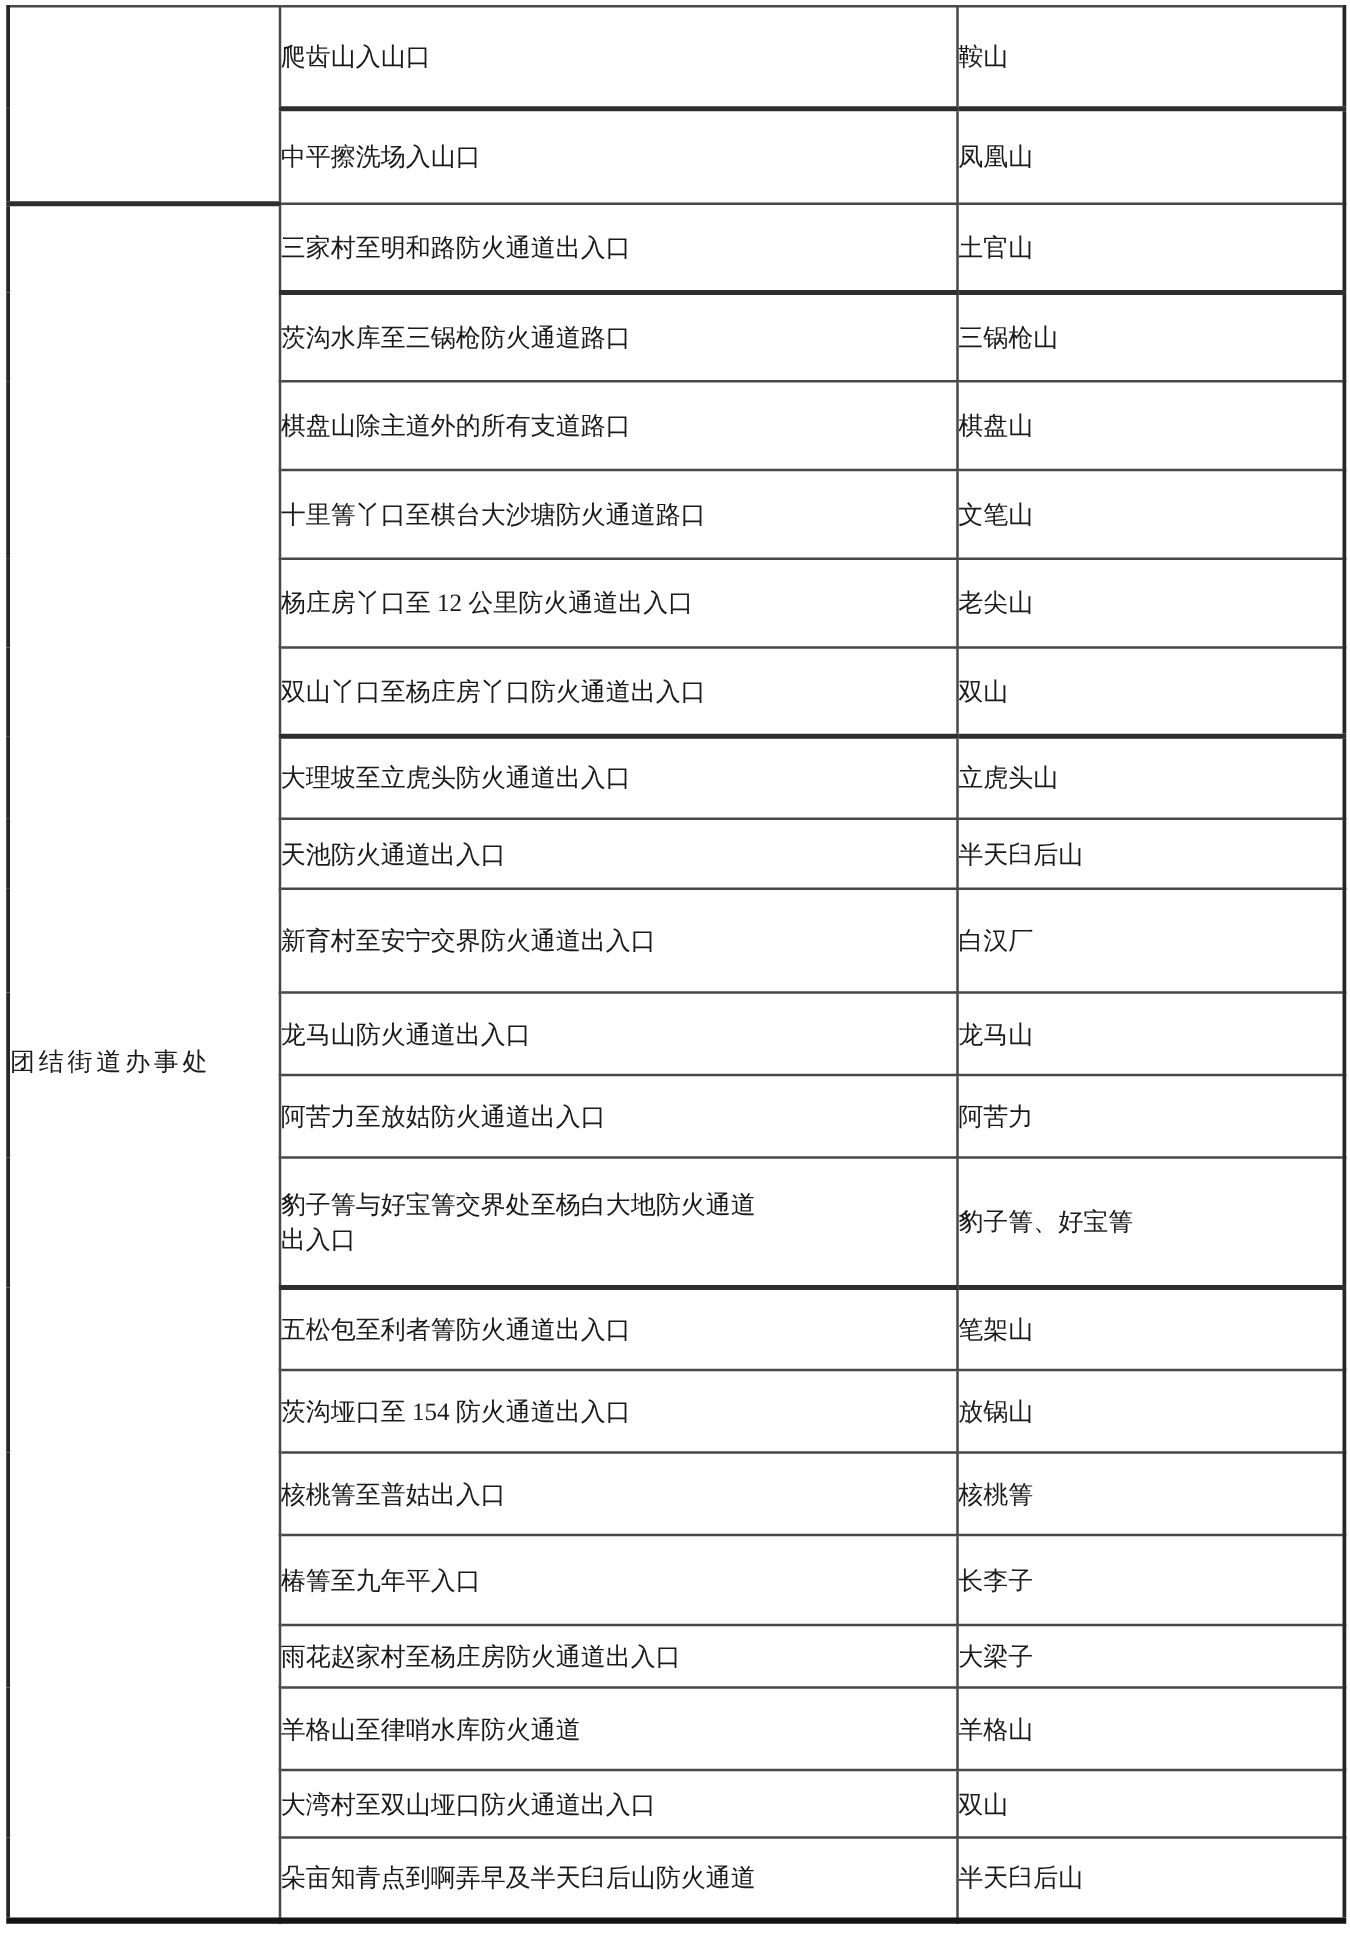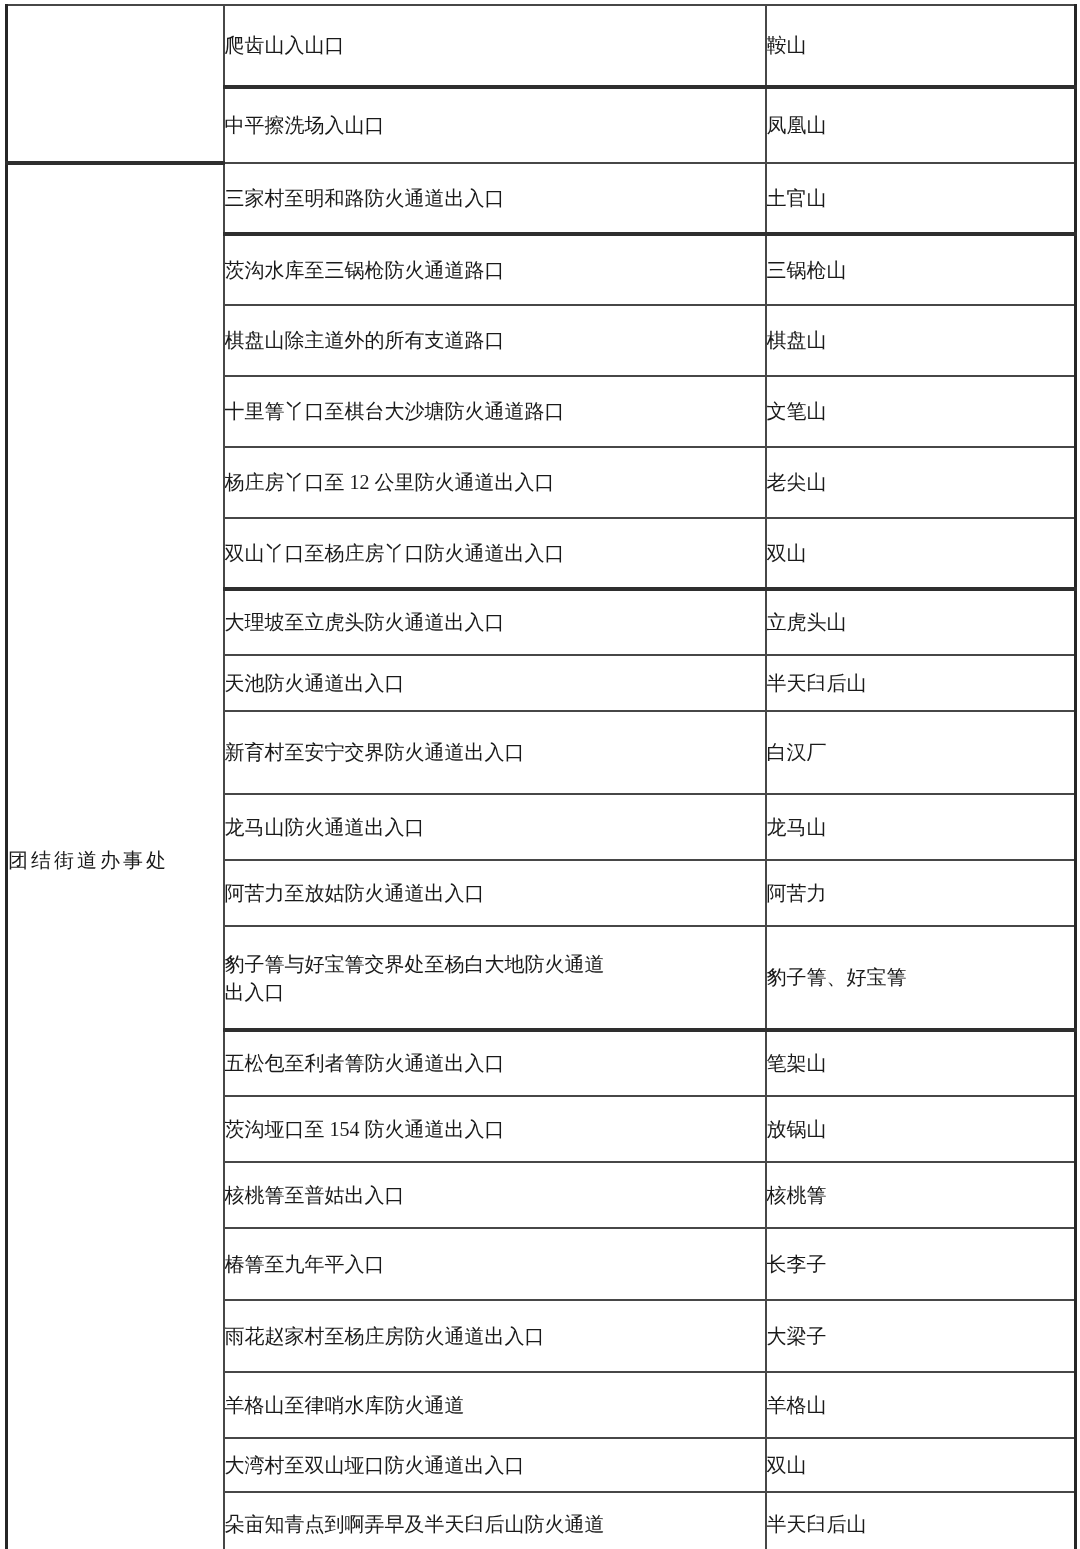--- a/index.html
+++ b/index.html
@@ -131,21 +131,21 @@
           <td class="mountain-cell">放锅山</td>
         </tr>
         <tr style="height: 66px; border-radius: 26px;">
           <td class="entry-cell">核桃箐至普姑出入口</td>
           <td class="mountain-cell">核桃箐</td>
         </tr>
         <tr style="height: 72px;">
           <td class="entry-cell">椿箐至九年平入口</td>
           <td class="mountain-cell">长李子</td>
         </tr>
-        <tr style="height: 72px;">
+        <tr style="height: 50px;">
           <td class="entry-cell">雨花赵家村至杨庄房防火通道出入口</td>
           <td class="mountain-cell">大梁子</td>
         </tr>
         <tr style="height: 66px;">
           <td class="entry-cell">羊格山至律哨水库防火通道</td>
           <td class="mountain-cell">羊格山</td>
         </tr>
         <tr style="height: 54px;">
           <td class="entry-cell">大湾村至双山垭口防火通道出入口</td>
           <td class="mountain-cell">双山</td>

